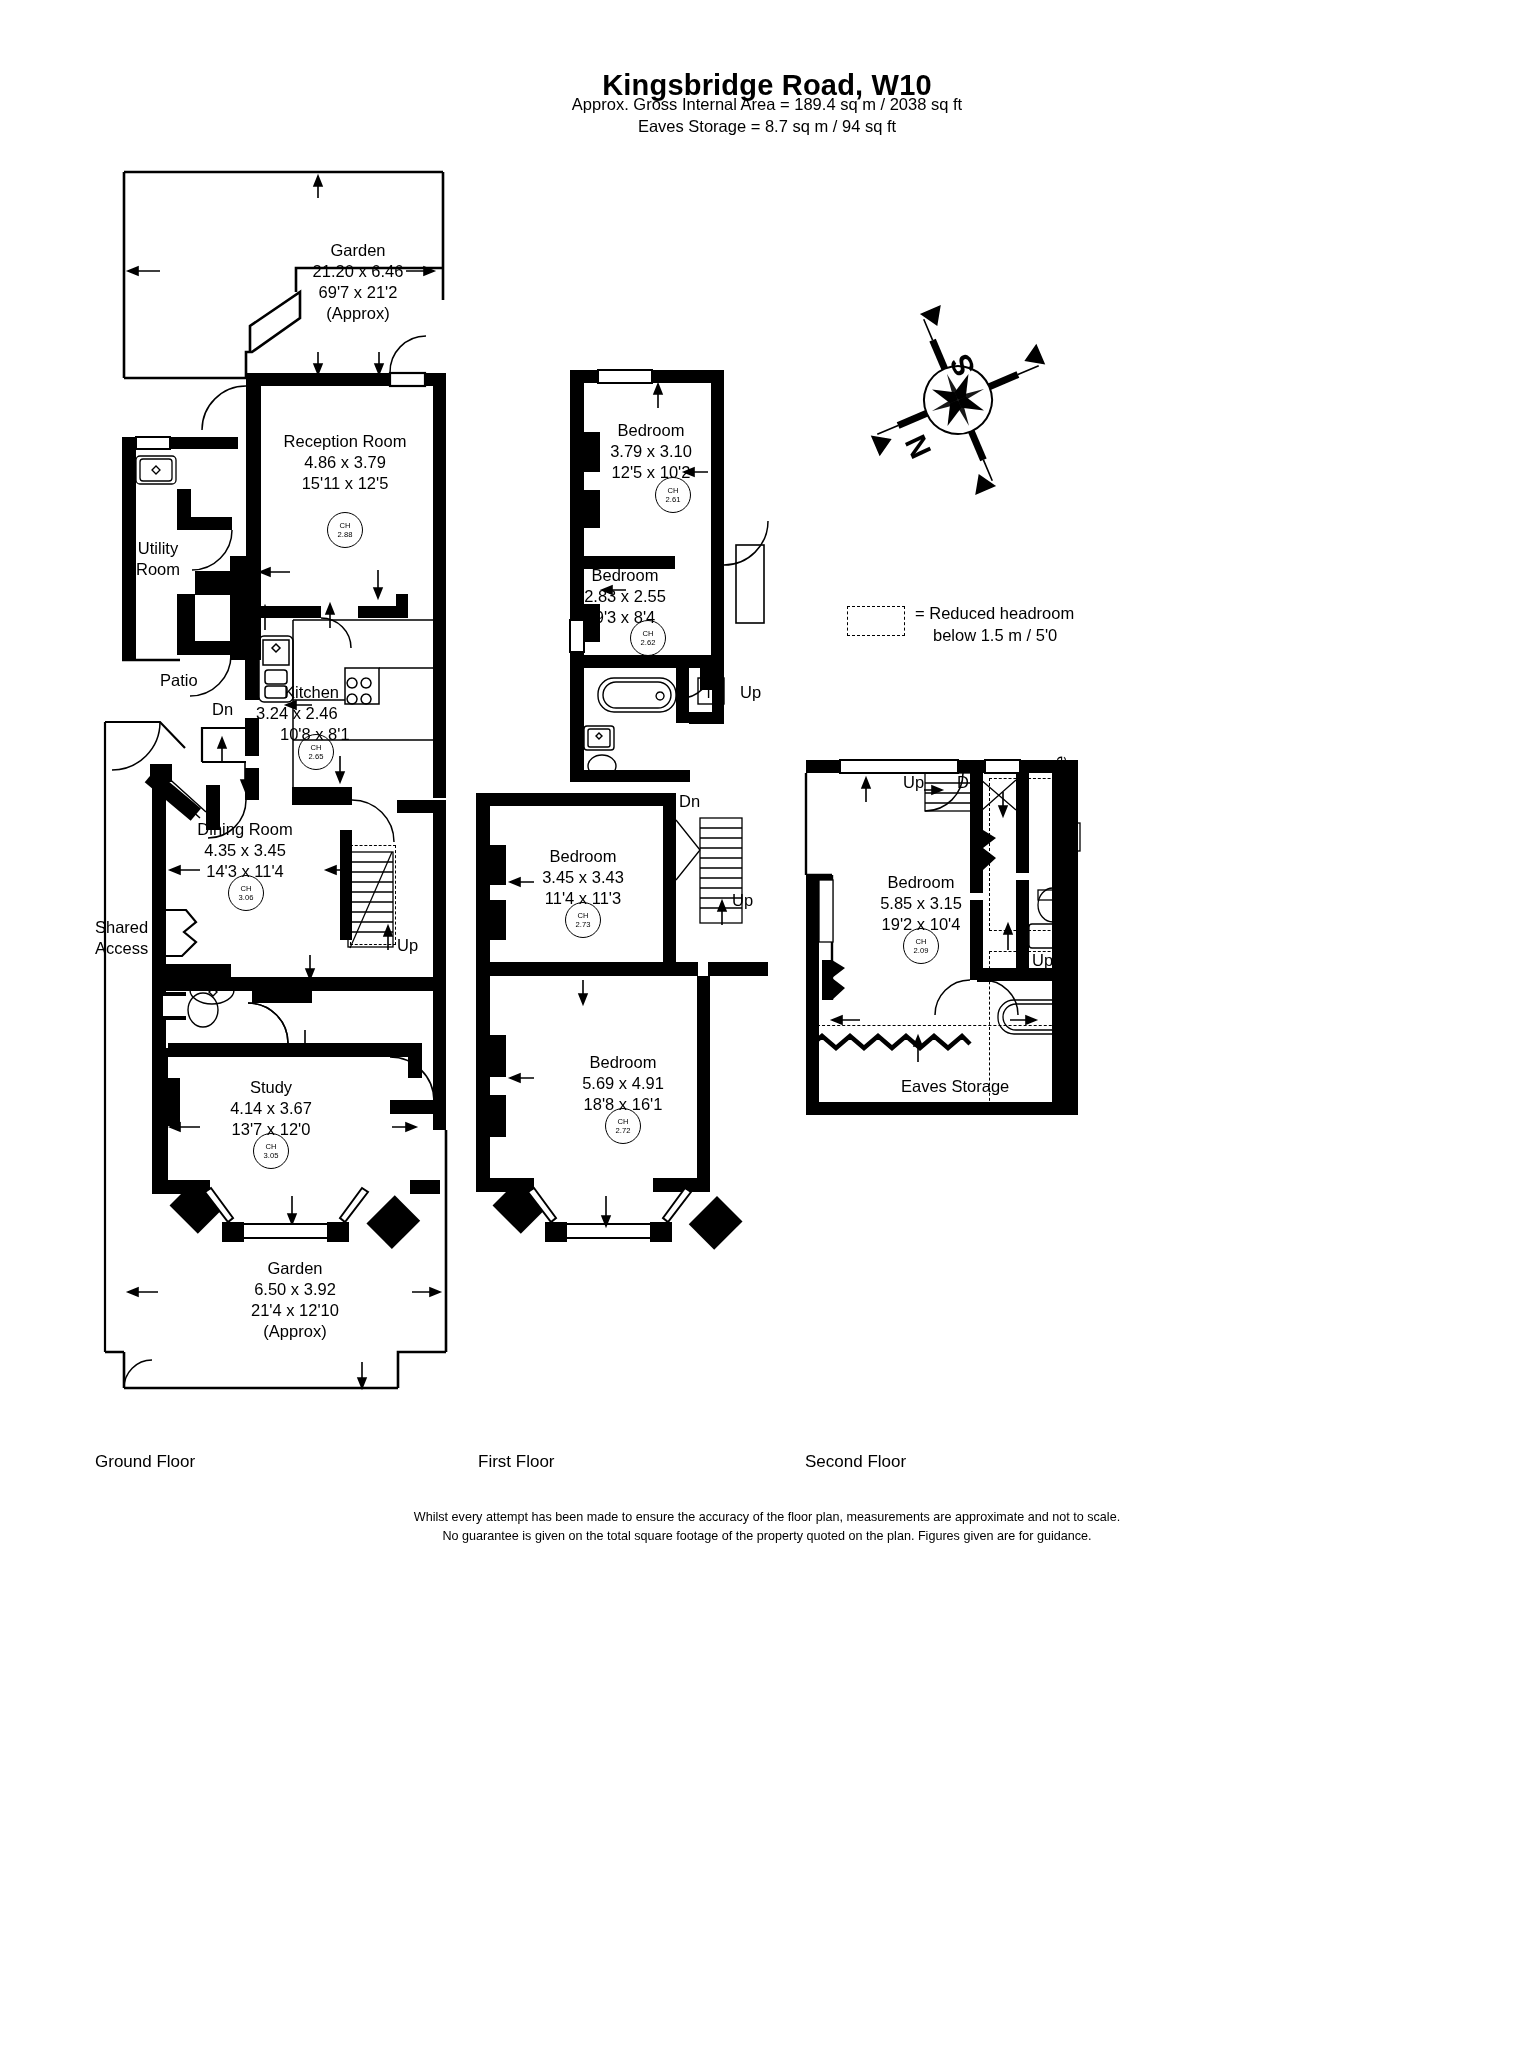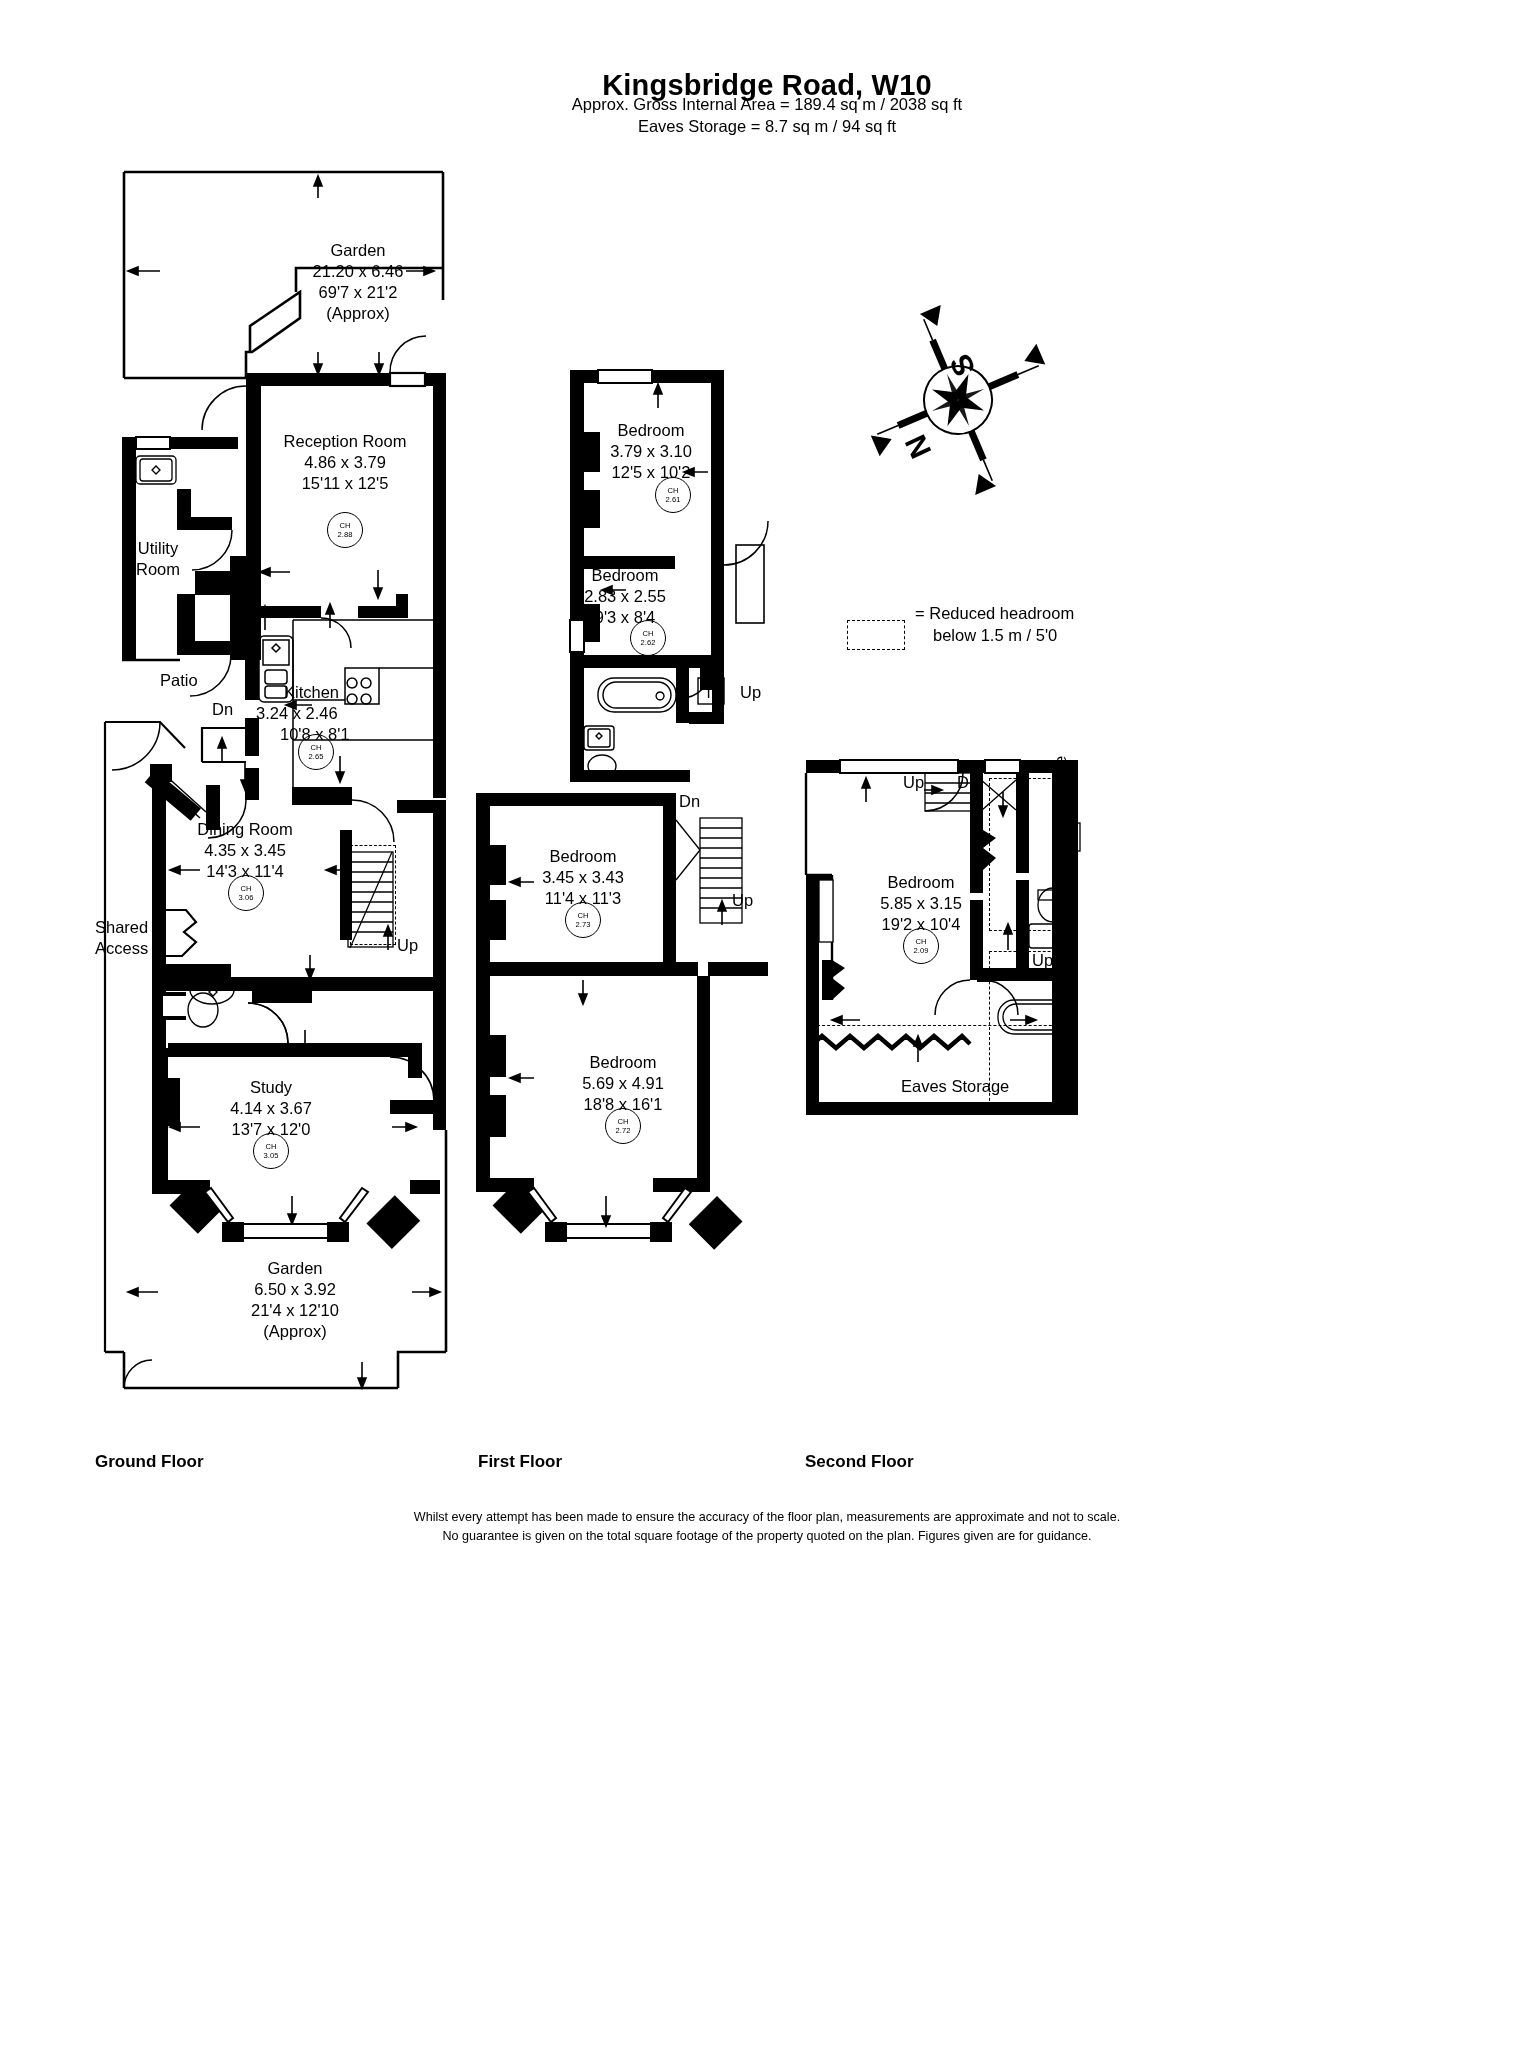--- a/index.html
+++ b/index.html
@@ -24,21 +24,21 @@
     font-size: 29px; font-weight: bold; letter-spacing: .2px; margin-top: 47px;
   }
   #area-lines {
     position: absolute; top: 93px; left: 0; width: 1534px;
     text-align: center;
     font-size: 16.5px; line-height: 22px;
   }
 
   
   .floor-caption {
-    position: absolute; font-size: 17px; font-weight: bold;
+    position: absolute; font-size: 17px; font-weight: normal;
   }
   #cap-ground { left: 95px;  top: 1452px; }
   #cap-first  { left: 478px; top: 1452px; }
   #cap-second { left: 805px; top: 1452px; }
 
   #disclaimer {
     position: absolute; top: 1508px; left: 0; width: 1534px;
     text-align: center; font-size: 12.6px; line-height: 19px;
   }
   .room-label{ position: absolute; text-align: center; font-size: 16.5px;
@@ -630,21 +630,21 @@
         <path d="M-46,46 L-62,62 M-66,66 l18,-4 l-4,18 z"></path>
       </g>
     </g>
 
     <g font-family="Liberation Sans, sans-serif" font-size="30" font-weight="bold" fill="#000">
       <text x="932" y="452" transform="rotate(-115 932 452)">N</text>
       <text x="976" y="370" transform="rotate(-115 976 370)">S</text>
     </g>
   </svg>
 
-  <div style="position:absolute; left:847px; top:602px; display:flex; align-items:flex-end; gap:10px;">
+  <div style="position:absolute; left:847px; top:602px; display:flex; align-items:flex-start; gap:10px;">
     <div class="dashed" style="position:relative; left:0; top:4px; width:58px; height:30px;"></div>
     <div style="font-size:16.5px; line-height:22px;">
       <div>
         <span>=</span>
         <span>Reduced headroom</span>
       </div>
       <div style="padding-left:18px;">below 1.5 m / 5'0</div>
     </div>
   </div>
 

